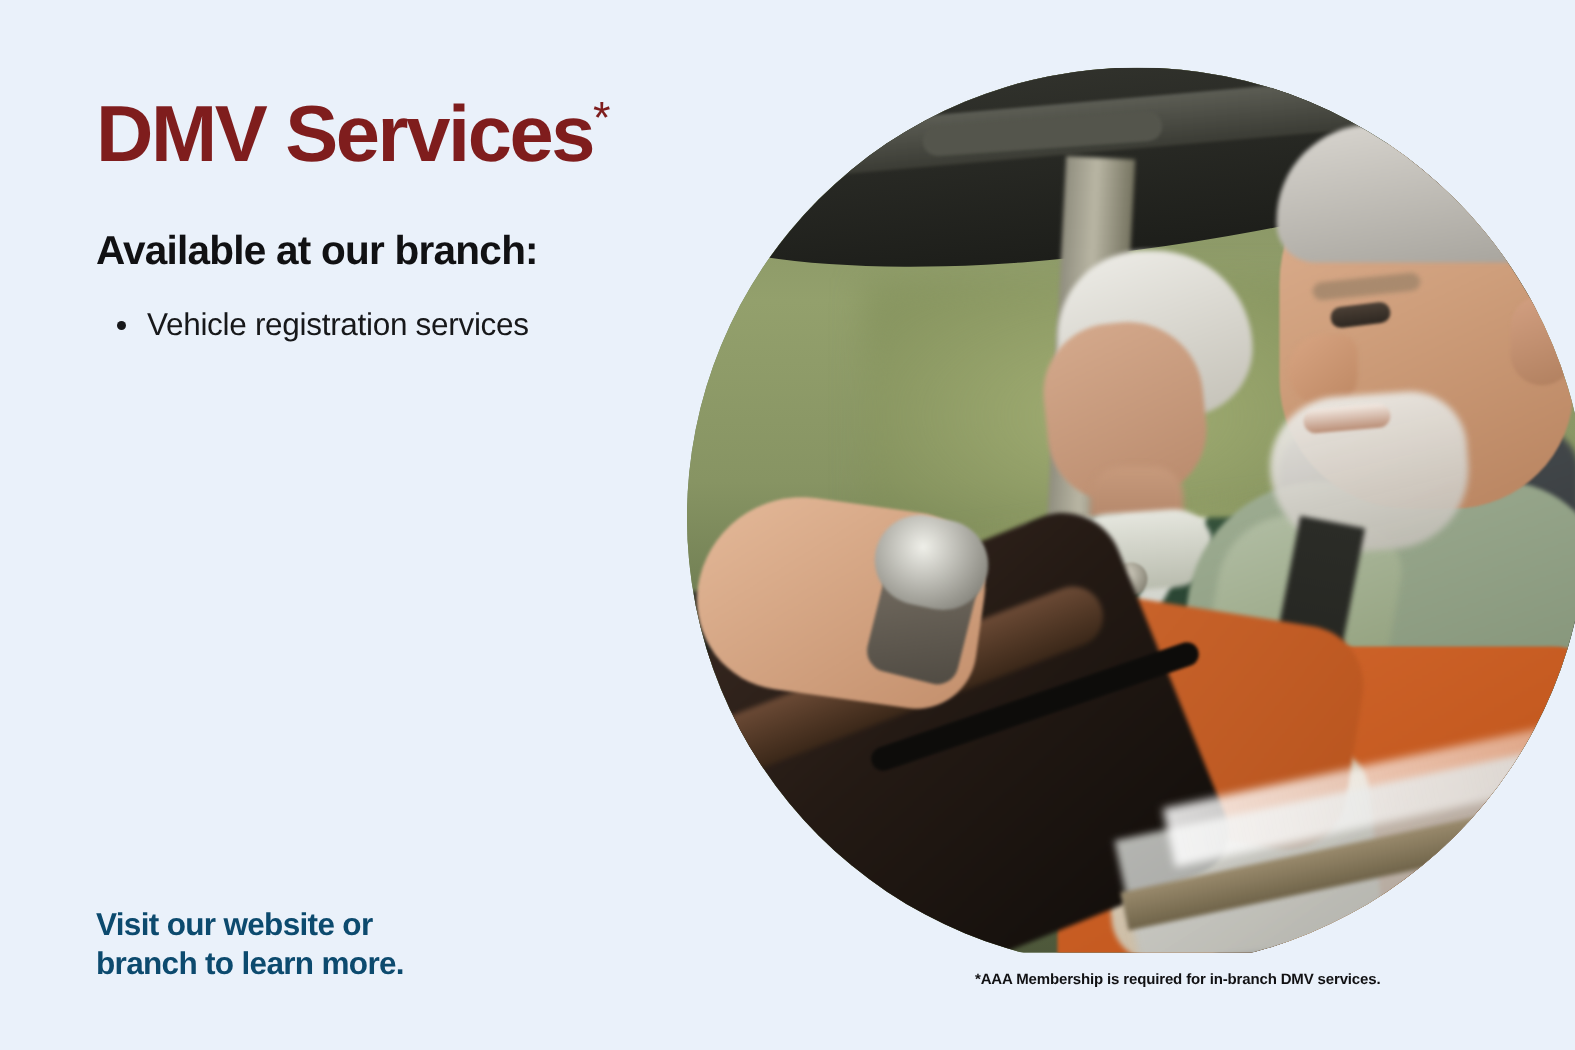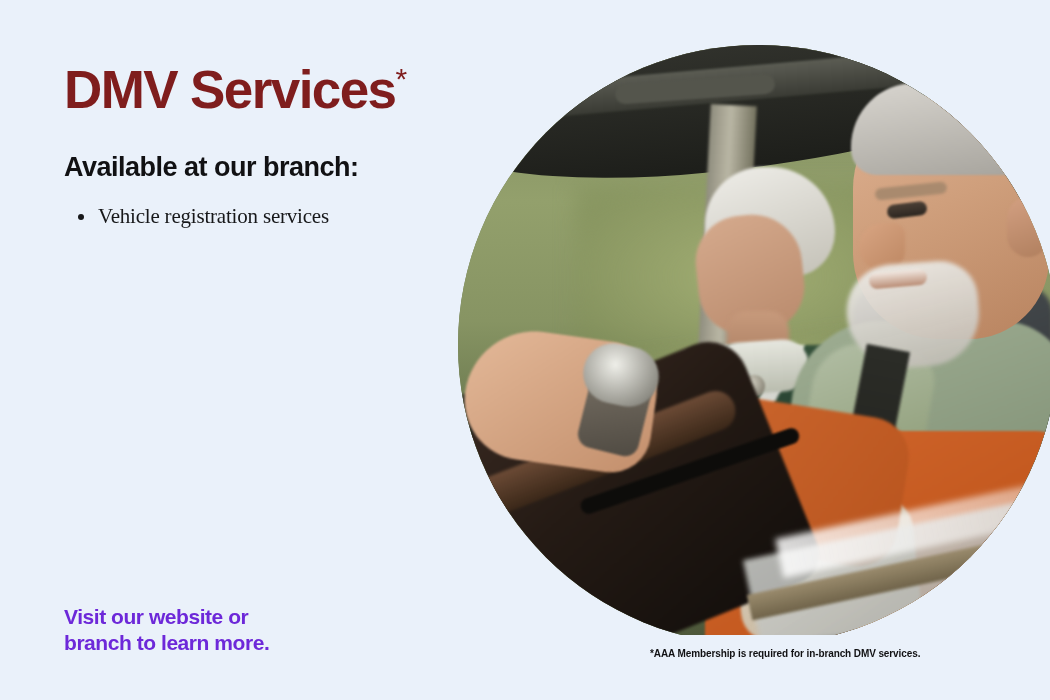--- a/index.html
+++ b/index.html
@@ -70,41 +70,40 @@
   }
   .bullets li {
     position: relative;
     font-size: 21px;
     line-height: 1;
     font-weight: 400;
     letter-spacing: -0.2px;
     color: #17181a;
     margin-bottom: 25px;
     white-space: nowrap;
-    font-family: Liberation Serif, serif;
   }
   .bullets li .dot {
     position: absolute;
     left: -20px;
     top: 8px;
     width: 6px;
     height: 6px;
     border-radius: 50%;
     background: #17181a;
   }
   .cta {
     position: absolute;
     left: 0;
     top: 604px;
     margin: 0;
     font-size: 21px;
     line-height: 1.22;
     font-weight: 700;
     letter-spacing: -0.45px;
-    color: #6d28d9;
+    color: #0c4a6e;
     width: 260px;
   }
 
   
   .photo-wrap {
     position: absolute;
     left: 455px;
     top: 45px;
     width: 595px;
     height: 590px;

